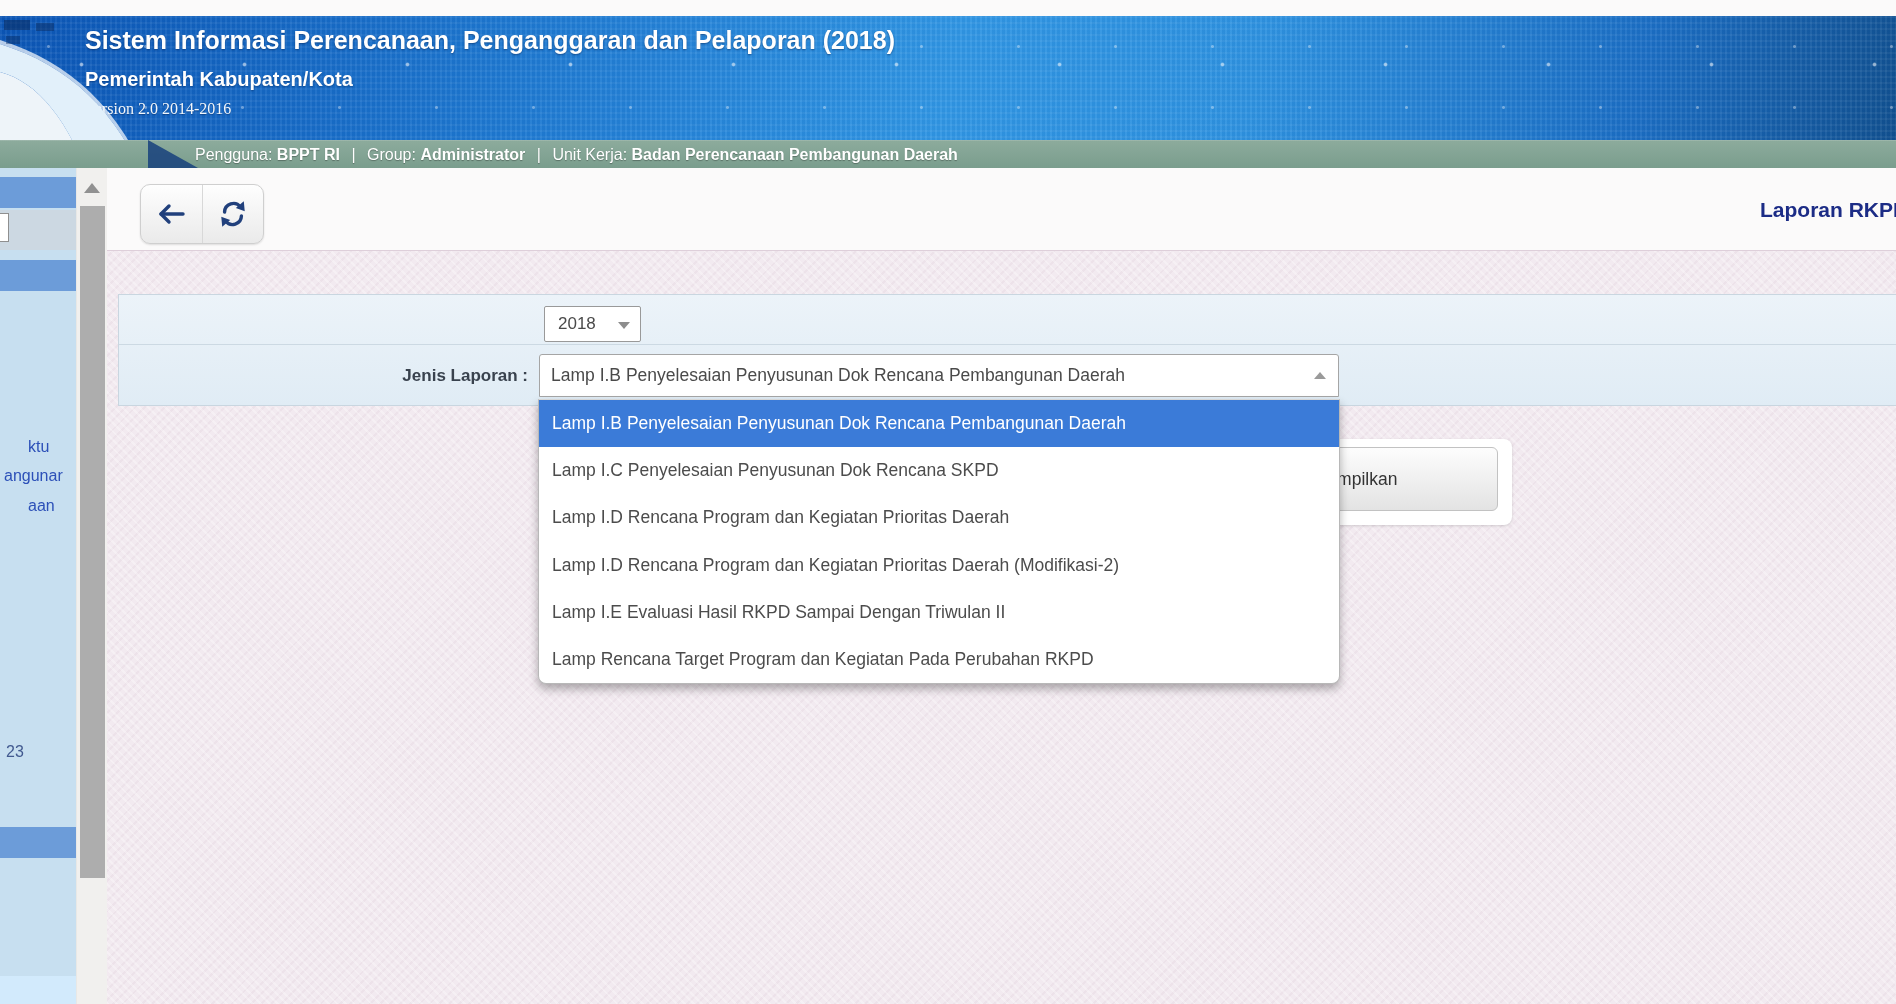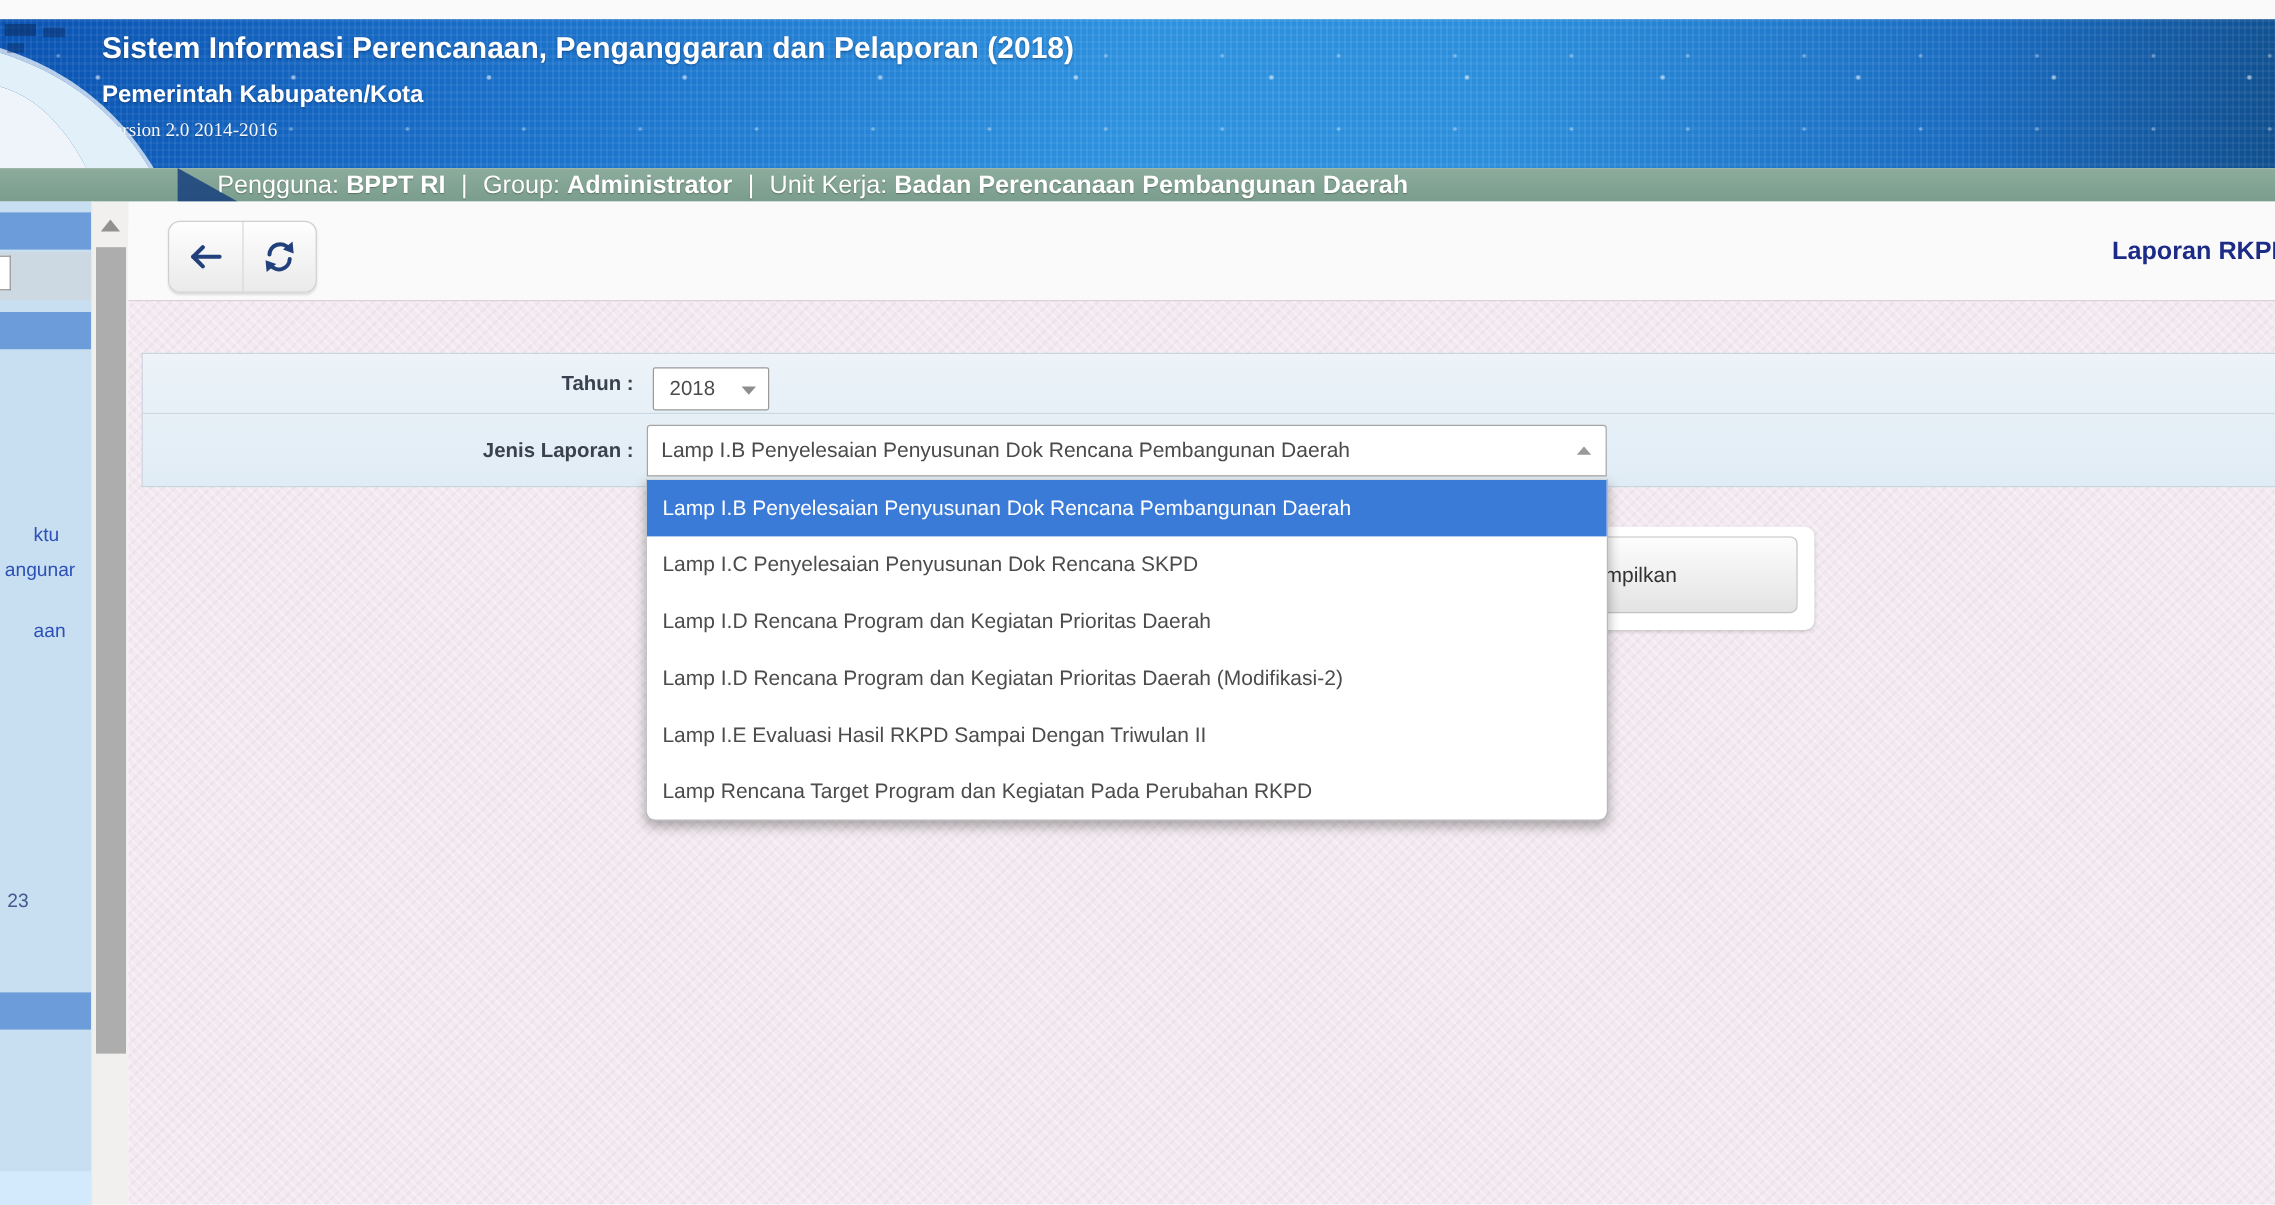--- a/index.html
+++ b/index.html
@@ -20,40 +20,40 @@
   .hdr-title{position:absolute;left:85px;top:10px;color:#fff;font-size:25px;font-weight:bold;
     text-shadow:0 1px 2px rgba(0,20,60,.45);white-space:nowrap;}
   .hdr-subtitle{position:absolute;left:85px;top:52px;color:#fff;font-size:20px;font-weight:bold;
     text-shadow:0 1px 2px rgba(0,20,60,.4);white-space:nowrap;}
   .hdr-version{position:absolute;left:85px;top:84px;color:#f2f7fc;font-size:16px;
     font-family:"Liberation Serif",serif;text-shadow:0 1px 1px rgba(0,20,60,.4);white-space:nowrap;}
 
   
   #infobar{position:absolute;left:0;top:140px;width:1896px;height:28px;
     background:linear-gradient(#8cab9c,#7a9d8d);border-top:1px solid rgba(255,255,255,.25);box-sizing:border-box;}
-  #infobar .txt{position:absolute;left:181px;top:0;height:28px;line-height:27px;color:#fff;
-    font-size:21px;text-shadow:0 1px 1px rgba(0,0,0,.3);white-space:nowrap;}
+  #infobar .txt{position:absolute;left:195px;top:0;height:28px;line-height:27px;color:#fff;
+    font-size:16px;text-shadow:0 1px 1px rgba(0,0,0,.3);white-space:nowrap;}
   #infobar .b{font-weight:bold;}
   #infobar .sep{margin:0 7px;font-weight:normal;}
   #infobar-wedge{position:absolute;left:148px;top:140px;width:0;height:0;
     border-bottom:28px solid #17417d;border-right:50px solid transparent;opacity:.85;}
 
   
   #sidebar{position:absolute;left:0;top:168px;width:76px;height:908px;background:#c7dff0;}
   .sb-gray-row{position:absolute;left:0;top:42px;width:76px;height:40px;background:#ccd8e2;}
   .sb-bar{position:absolute;left:0;width:76px;height:31px;background:#6c9cd9;}
   #sb-bar1{top:9px;}
   #sb-bar2{top:92px;}
   #sb-bar3{top:659px;}
   .sb-input{position:absolute;left:0;top:45px;width:9px;height:29px;background:#fff;
     border:1px solid #8f8f8f;border-left:none;box-sizing:border-box;}
   .sb-link{position:absolute;color:#2c50b8;font-size:16px;white-space:nowrap;cursor:pointer;}
   #sb-link-0{left:28px;top:270px;}
   #sb-link-1{left:4px;top:299px;}
-  #sb-link-2{left:28px;top:329px;margin-top:21px;}
+  #sb-link-2{left:28px;top:329px;}
   #sb-link-3{left:6px;top:575px;color:#41598f;}
   .sb-bottom{position:absolute;left:0;top:808px;width:76px;height:28px;background:#d2eafc;}
 
   
   #vscroll{position:absolute;left:76px;top:168px;width:31px;height:836px;background:#f1f0ee;border-left:1px solid #e8e8e6;box-sizing:border-box;}
   #vscroll-up{position:absolute;left:0;top:6px;width:30px;height:28px;cursor:pointer;}
   #vscroll-up .tri{position:absolute;left:7px;top:9px;width:0;height:0;
     border-left:8px solid transparent;border-right:8px solid transparent;border-bottom:10px solid #919191;}
   #vscroll-thumb{position:absolute;left:3px;top:38px;width:25px;height:672px;background:#adadad;cursor:grab;}
 
@@ -187,21 +187,20 @@
         </svg>
       </div>
     </div>
 
     <div id="page-title">Laporan RKPD</div>
 
     <div id="content">
 
       <div id="form-rows">
         <div class="frow" id="frow-tahun">
-          <div class="flabel">Tahun :</div>
           <div id="select-tahun">
             <span class="val">2018</span>
             <span class="caret-down"></span>
           </div>
         </div>
         <div class="frow" id="frow-jenis">
           <div class="flabel">Jenis Laporan :</div>
           <div id="select-jenis">
             <span class="val">Lamp I.B Penyelesaian Penyusunan Dok Rencana Pembangunan Daerah</span>
             <span class="caret-up"></span>

